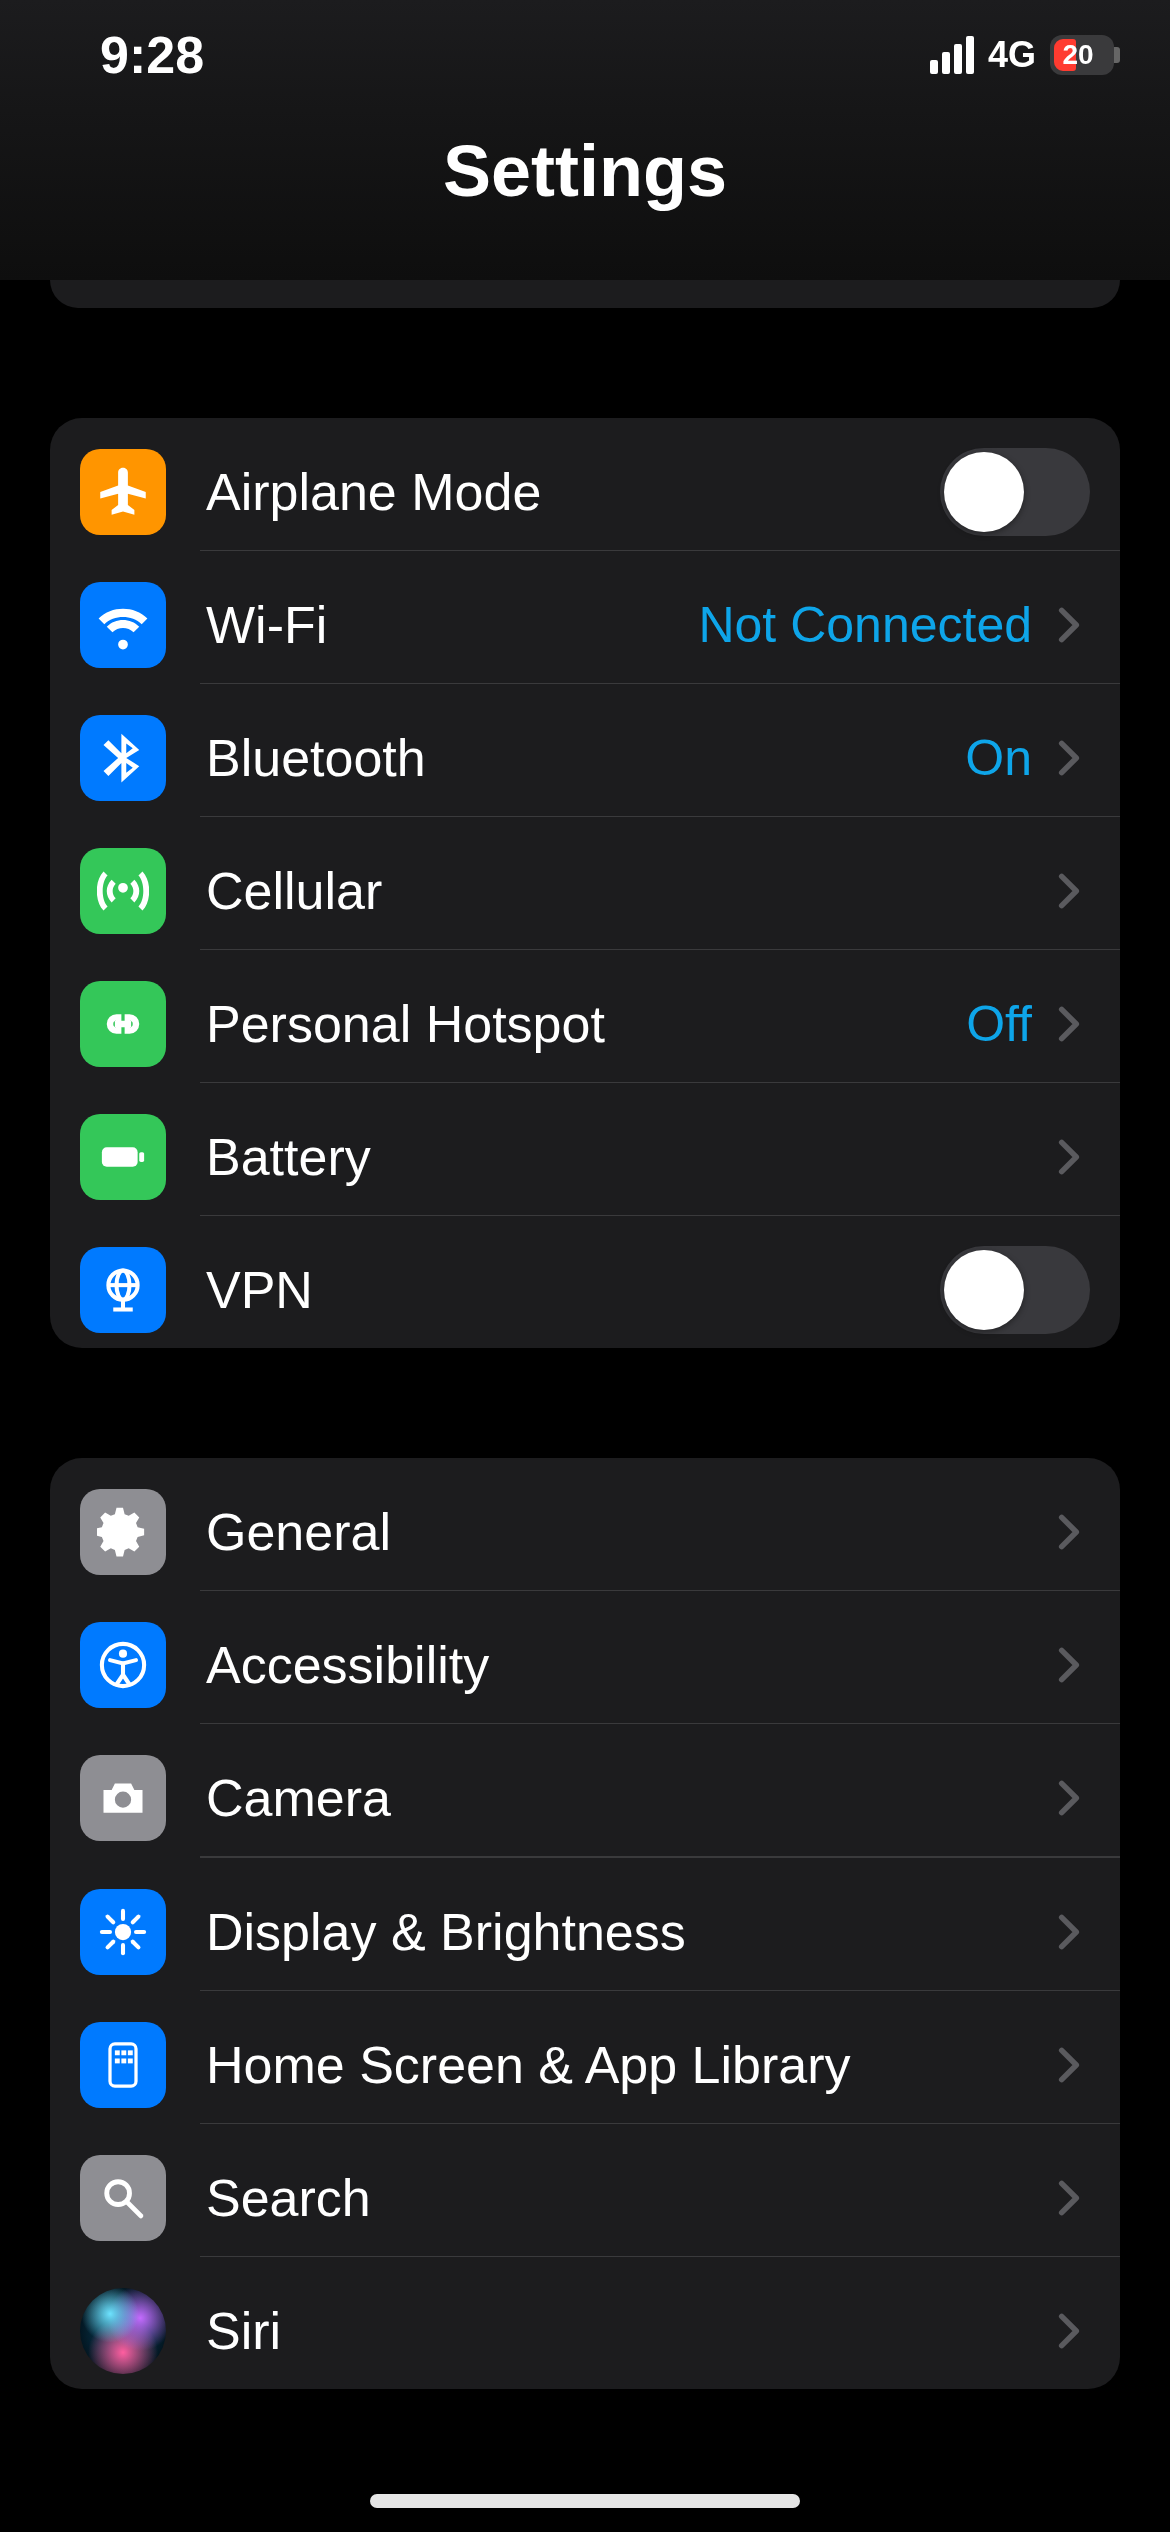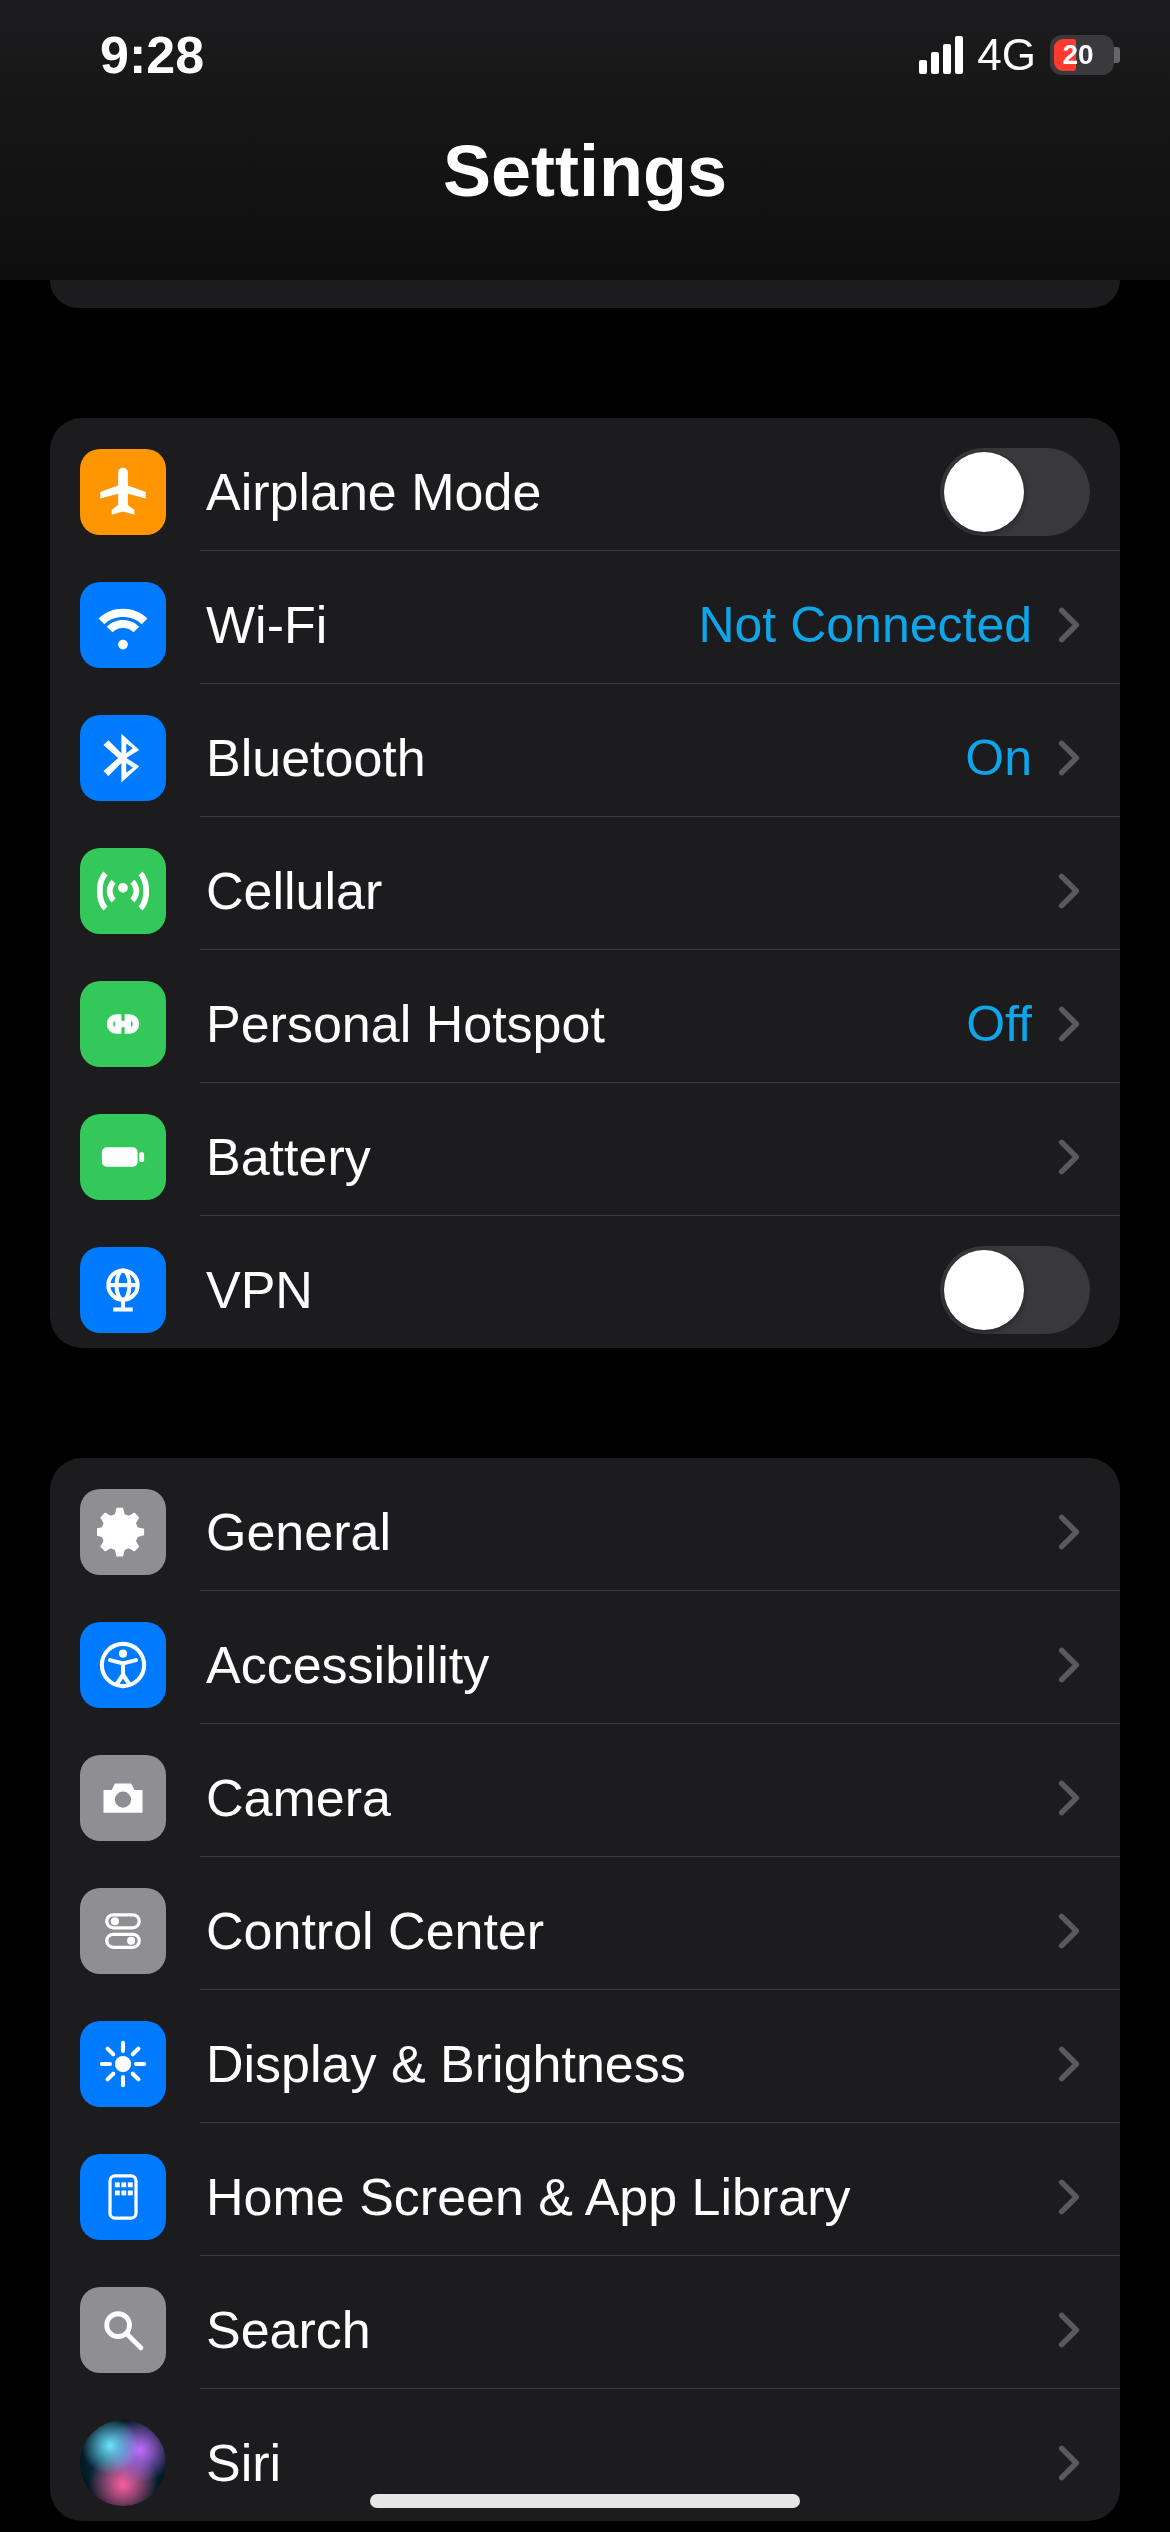--- a/index.html
+++ b/index.html
@@ -22,21 +22,21 @@
     background: linear-gradient(180deg,#1c1c1e 0%,#161617 100%);
   }
   .status-time { font-size: 52px; font-weight: 600; }
   .status-right { display: flex; align-items: center; gap: 14px; }
   .cell-bars { display: flex; align-items: flex-end; gap: 4px; }
   .cell-bars span { width: 8px; background:#fff; border-radius:2px; }
   .cell-bars span:nth-child(1){height:14px;}
   .cell-bars span:nth-child(2){height:22px;}
   .cell-bars span:nth-child(3){height:30px;}
   .cell-bars span:nth-child(4){height:38px;}
-  .net-label { font-size: 44px; font-weight:400; }
+  .net-label { font-size: 36px; font-weight:700; }
   .batt-pill {
     display:flex; align-items:center; justify-content:flex-end;
     width: 64px; height: 40px; border-radius: 12px;
     background:#3a3a3c; position:relative; padding:4px;
   }
   .batt-pill .fill {
     position:absolute; left:4px; top:4px; bottom:4px;
     width:22px; background:#ff3b30; border-radius:9px 3px 3px 9px;
   }
   .batt-pill .pct {
@@ -316,36 +316,20 @@
     </div>
     <div class="row-label">Camera</div>
     <div class="chevron">
         <svg viewBox="0 0 24 40">
           <path d="M4 4l16 16L4 36"></path>
         </svg>
       </div>
   </div>
   <div class="sep"></div>
 
-  <div class="row">
-    <div class="icon-box" style="background:#8e8e93">
-      <svg viewBox="0 0 64 64">
-          <rect x="12" y="12" width="40" height="16" rx="8" fill="none" stroke="#fff" stroke-width="4"></rect>
-          <circle cx="22" cy="20" r="5" fill="#fff"></circle>
-          <rect x="12" y="36" width="40" height="16" rx="8" fill="none" stroke="#fff" stroke-width="4"></rect>
-          <circle cx="42" cy="44" r="5" fill="#fff"></circle>
-        </svg>
-    </div>
-    <div class="row-label">Control Center</div>
-    <div class="chevron">
-        <svg viewBox="0 0 24 40">
-          <path d="M4 4l16 16L4 36"></path>
-        </svg>
-      </div>
-  </div>
   <div class="sep"></div>
 
   <div class="row">
     <div class="icon-box" style="background:#007aff">
       <svg viewBox="0 0 64 64">
           <circle cx="32" cy="32" r="10" fill="#fff"></circle>
           <g stroke="#fff" stroke-width="5" stroke-linecap="round">
             <line x1="32" y1="6" x2="32" y2="16"></line>
             <line x1="32" y1="48" x2="32" y2="58"></line>
             <line x1="6" y1="32" x2="16" y2="32"></line>

